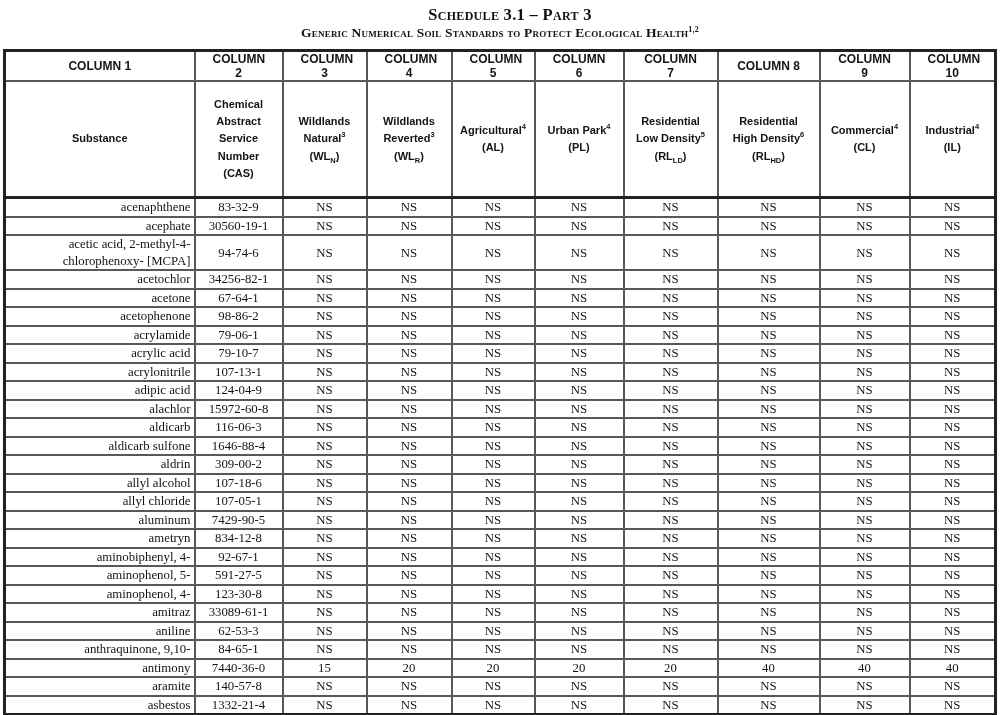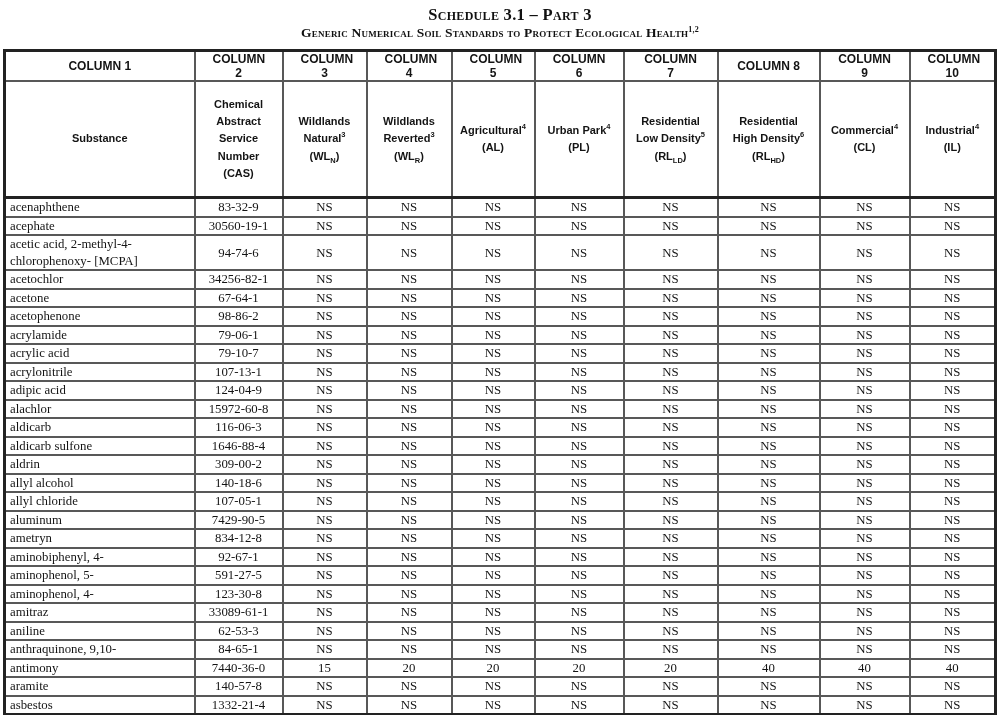--- a/index.html
+++ b/index.html
@@ -85,21 +85,21 @@
   }
   tbody td {
     font-family: "Liberation Serif", serif;
     font-size: 12.8px;
     height: 16px;
     line-height: 16px;
     padding: 0 3px;
     color: #141414;
   }
   tbody td.substance {
-    text-align: left;
+    text-align: right;
     padding-left: 4px;
     line-height: 16.5px;
   }
   tbody td.val {
     text-align: center;
   }
 </style>
 </head>
 <body>
 
@@ -310,21 +310,21 @@
           <td class="val">NS</td>
           <td class="val">NS</td>
           <td class="val">NS</td>
           <td class="val">NS</td>
           <td class="val">NS</td>
           <td class="val">NS</td>
           <td class="val">NS</td>
         </tr>
         <tr>
           <td class="substance">allyl alcohol</td>
-          <td class="val">140-18-6</td>
+          <td class="val">107-18-6</td>
           <td class="val">NS</td>
           <td class="val">NS</td>
           <td class="val">NS</td>
           <td class="val">NS</td>
           <td class="val">NS</td>
           <td class="val">NS</td>
           <td class="val">NS</td>
           <td class="val">NS</td>
         </tr>
         <tr>

